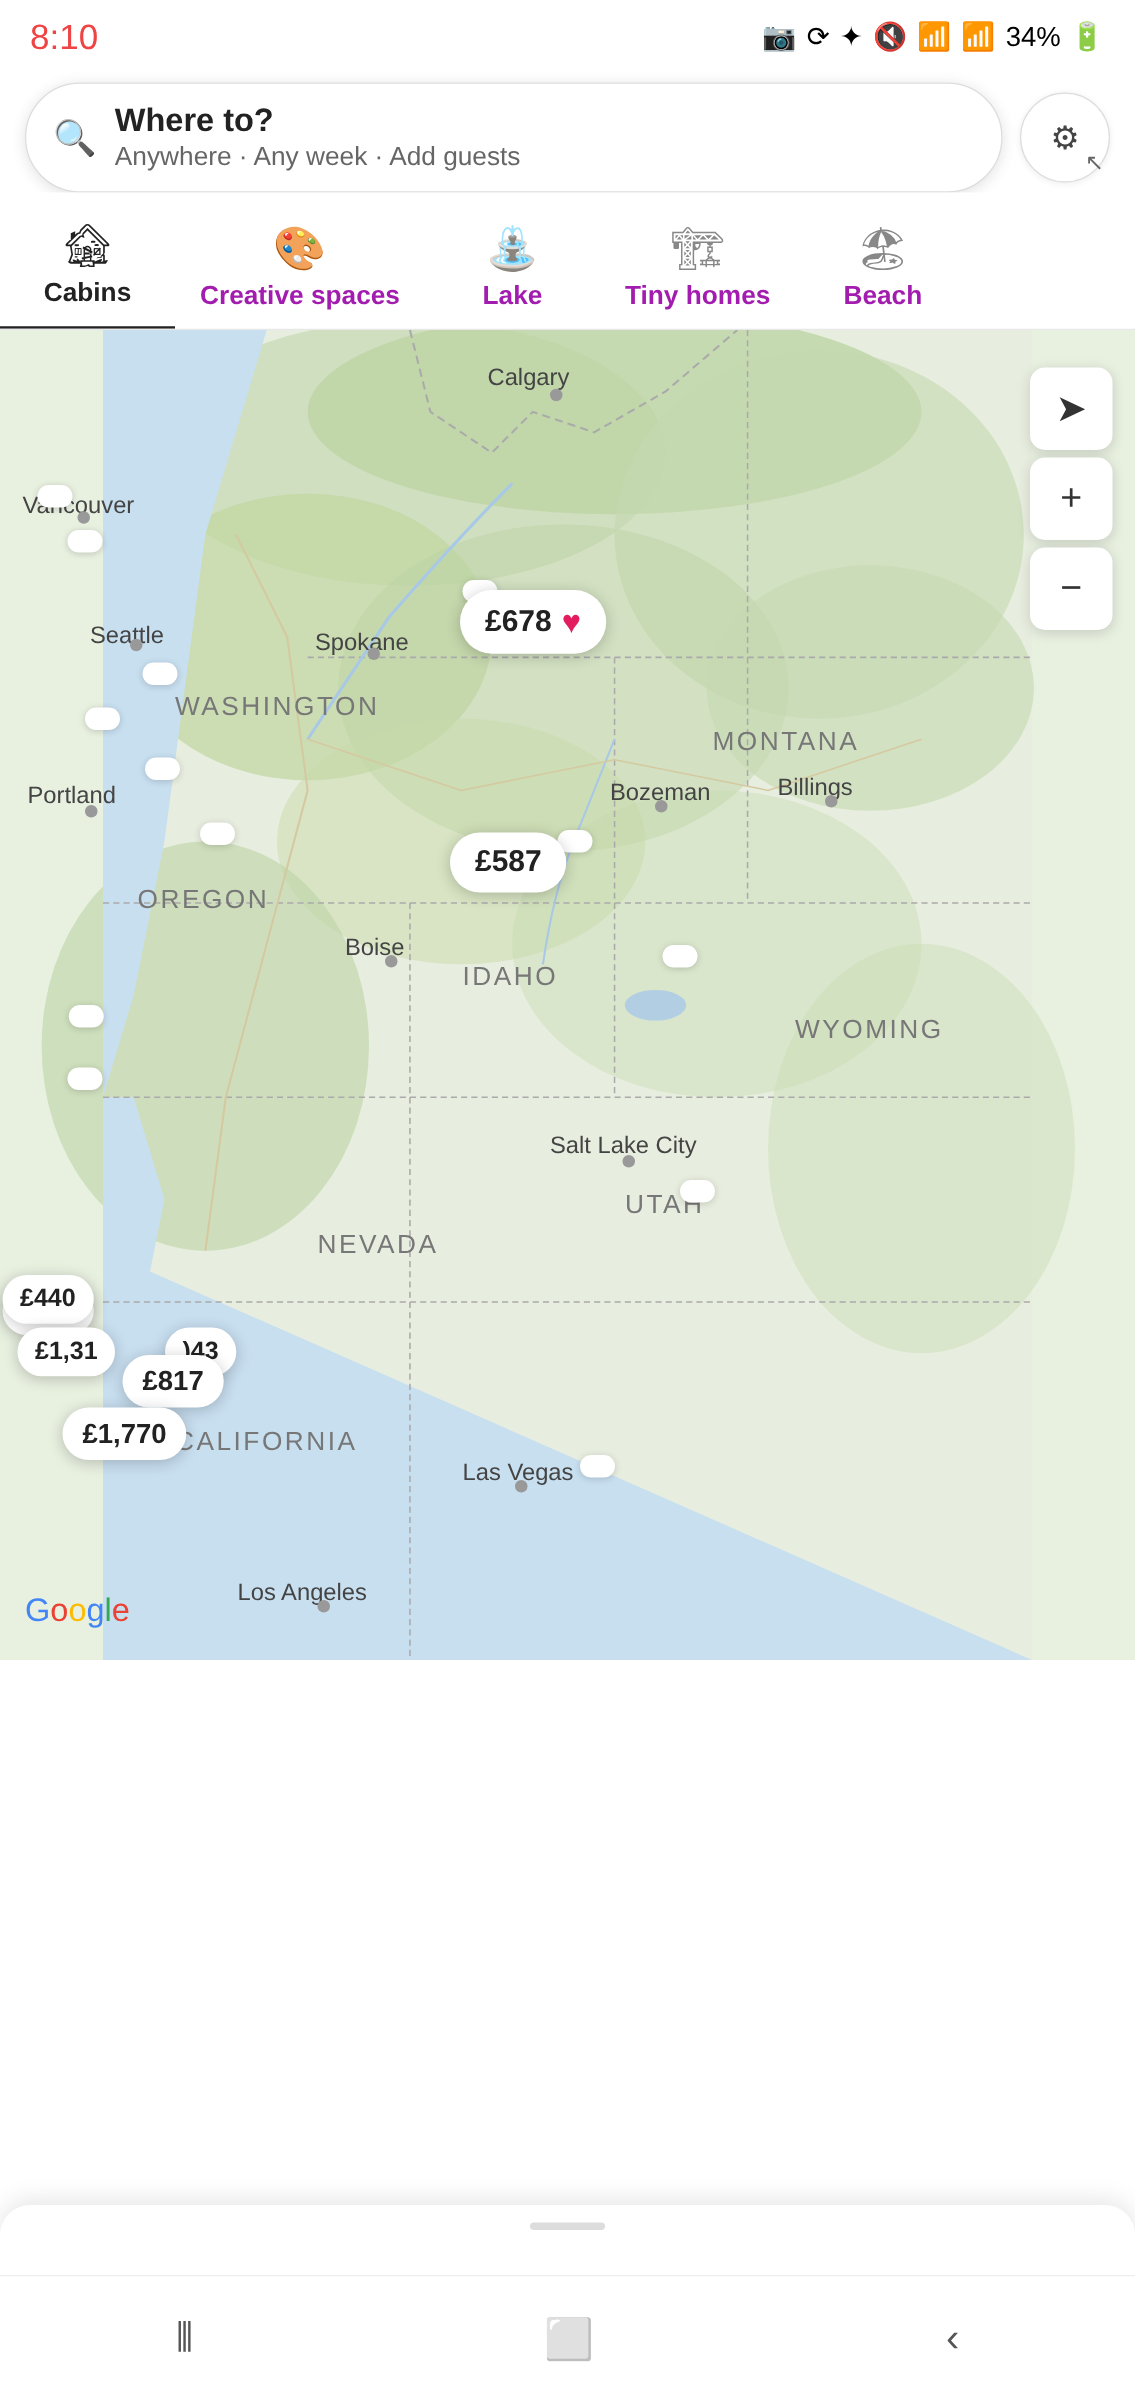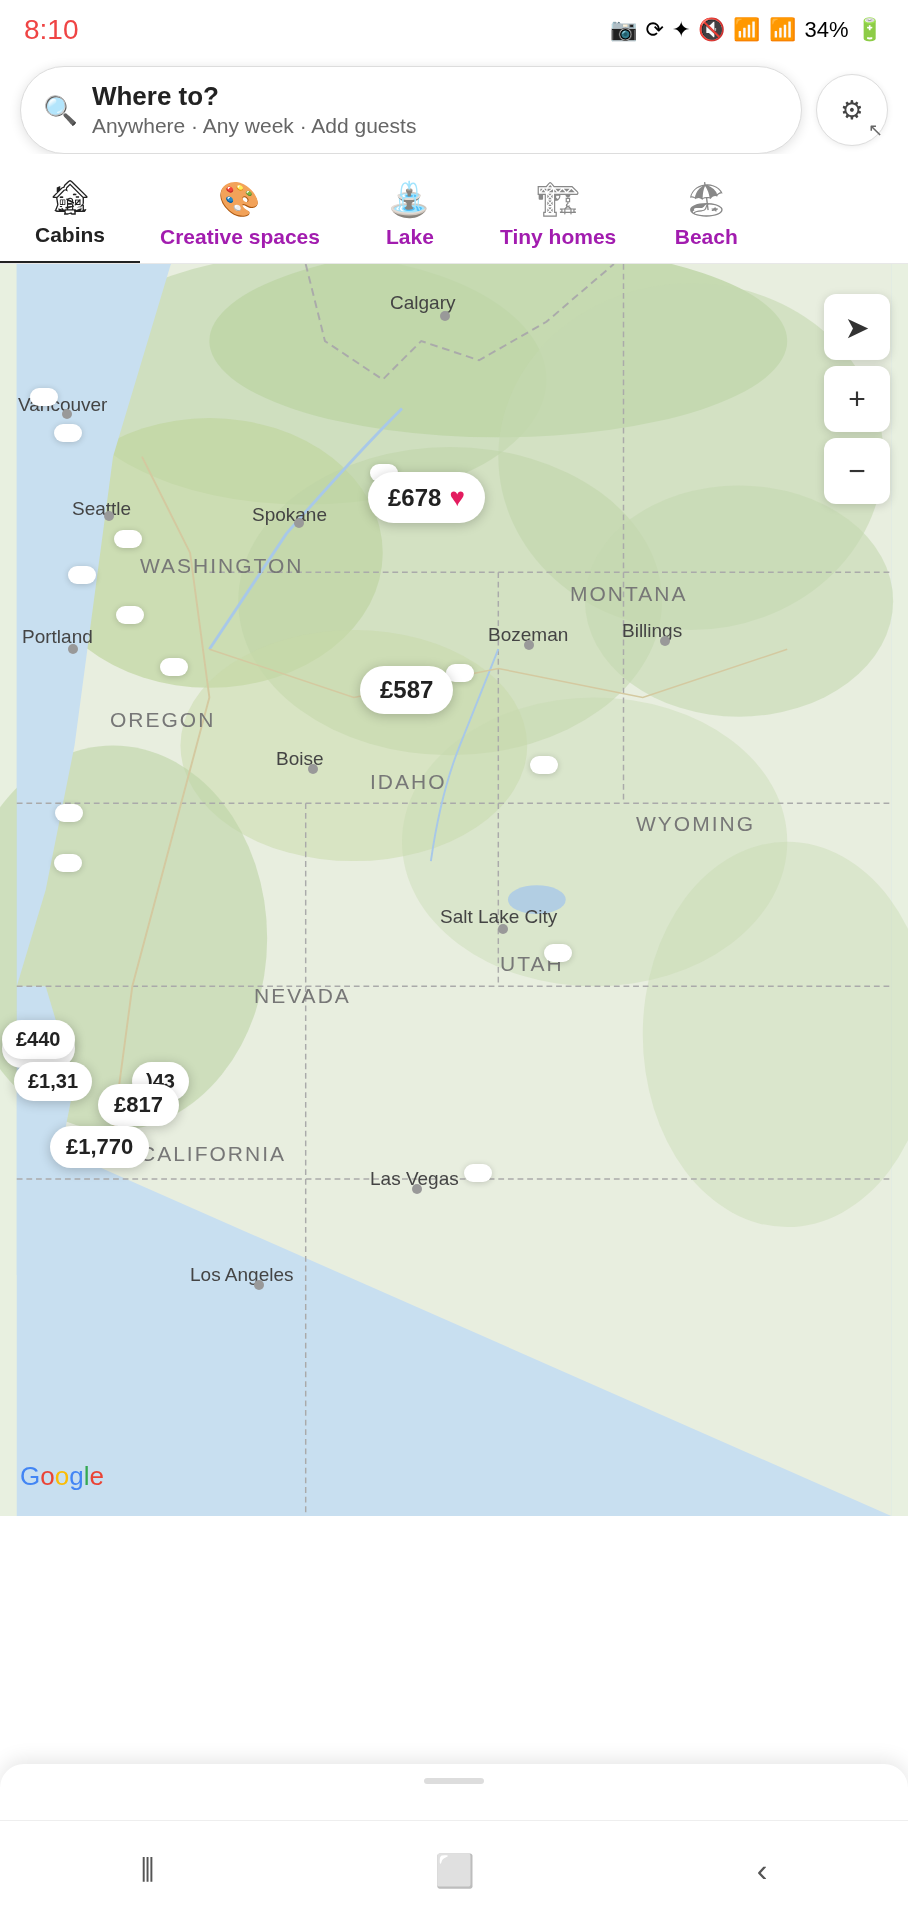--- a/index.html
+++ b/index.html
@@ -147,21 +147,21 @@
     }
     .tab-item.active .tab-label {
       color: #222;
       font-weight: 600;
     }
 
     
     .map-container {
       position: relative;
       width: 100%;
-      height: 1252px;
+      height: 1064px;
       overflow: hidden;
       background: #e8f0e0;
     }
 
     
     .map-svg {
       position: absolute;
       top: 0; left: 0;
       width: 100%;
       height: 100%;

